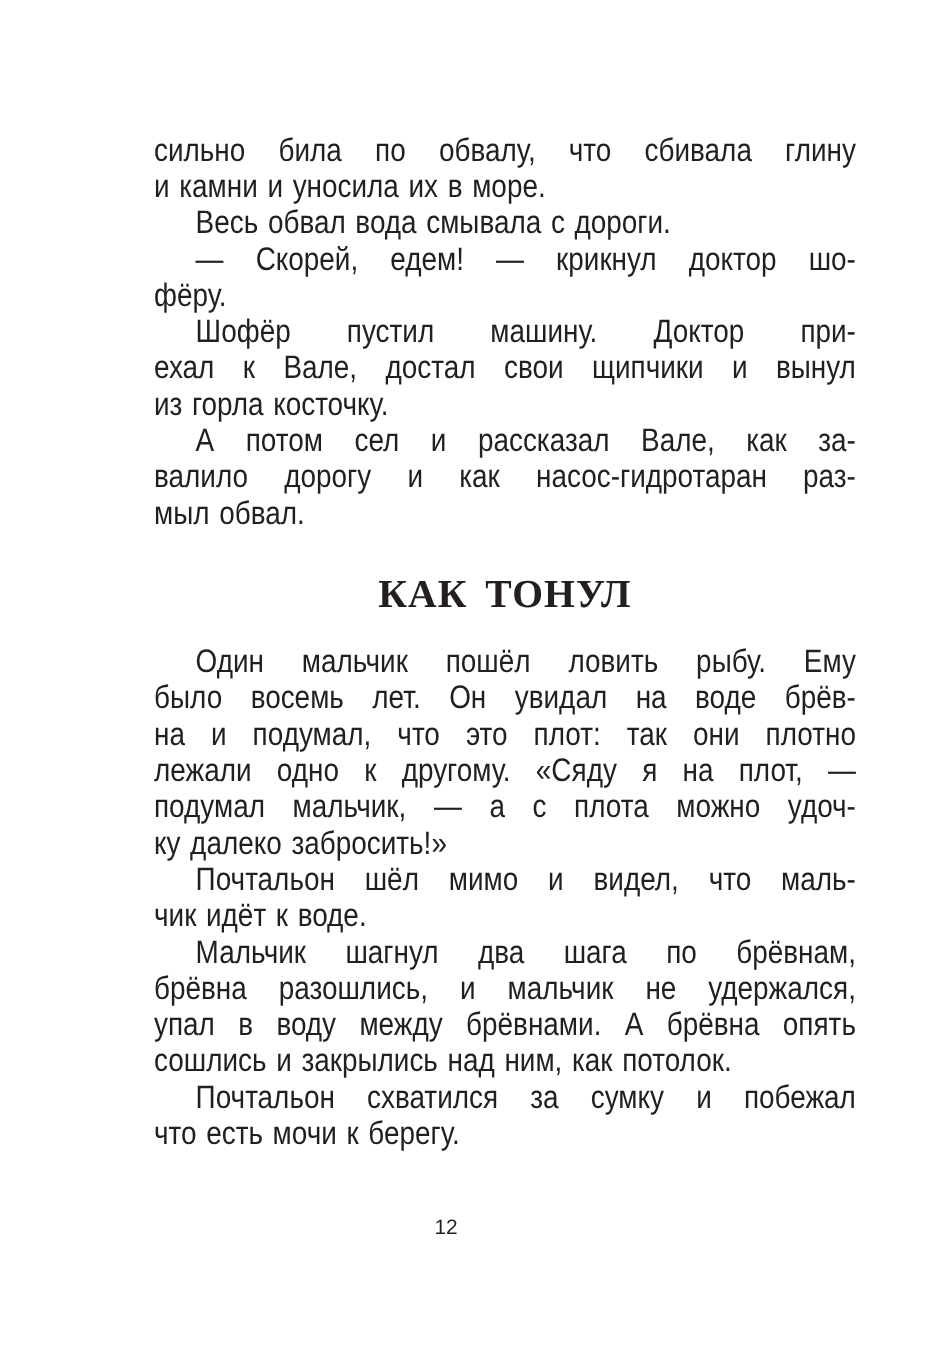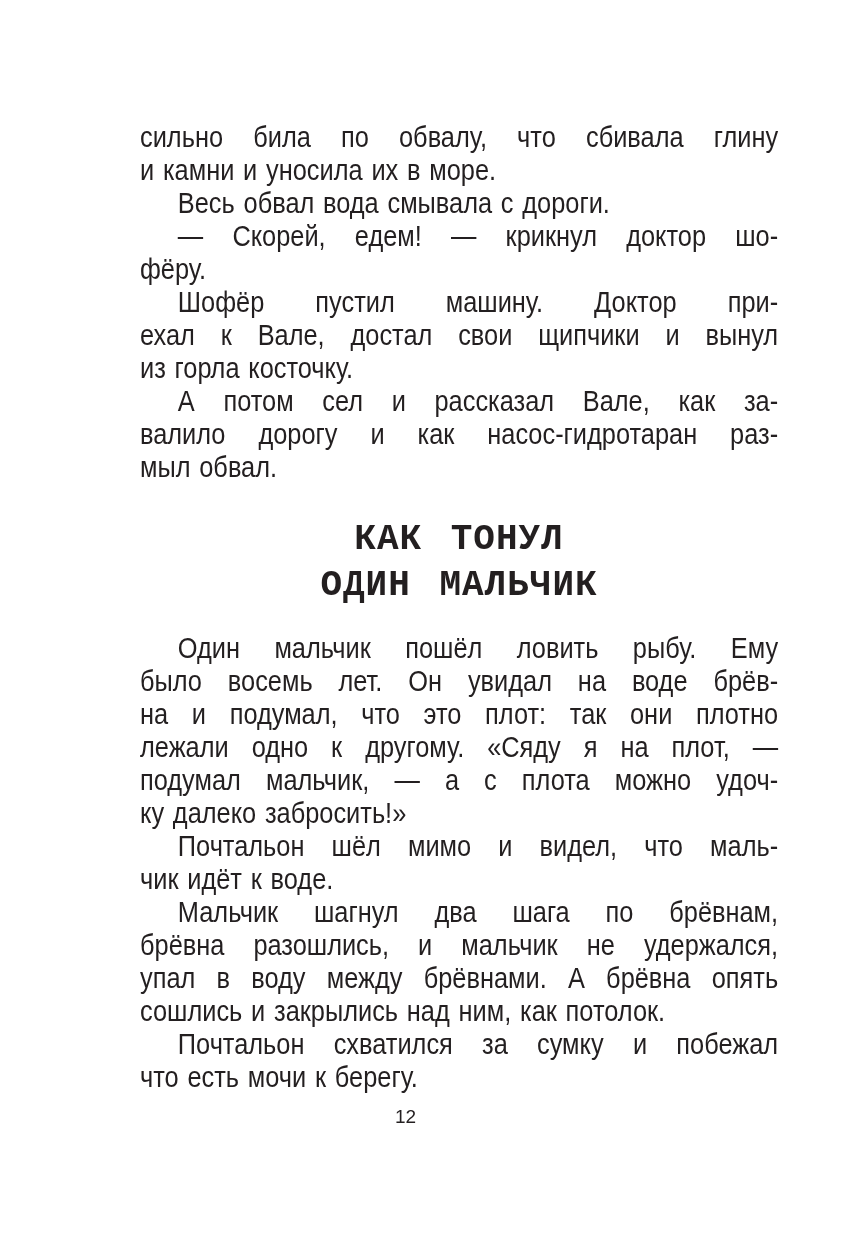--- a/index.html
+++ b/index.html
@@ -13,21 +13,21 @@
   .line {
     font-size: 29.5px; line-height: 33px; height: 33px;
     white-space: nowrap; transform: scaleX(0.86); transform-origin: left center;
     width: 116.3%;
     text-align: justify; text-align-last: justify;
     word-spacing: 2px;
   }
   .line.last { text-align-last: left; }
   .line.indent { padding-left: 44px; box-sizing: border-box; }
   .heading {
-    font-family: Liberation Mono, monospace;
+    font-family: Liberation Serif, serif;
     font-weight: bold; font-size: 36px; line-height: 46px; text-align: center;
     letter-spacing: 1px; word-spacing: 6px; color: #231f20;
   }
   .heading-block { margin-top: 34px; margin-bottom: 22px; }
   .page-number {
     position: absolute; left: 0; width: 811px; top: 1106px; text-align: center;
     font-family: "Liberation Sans", sans-serif; font-size: 19px; color: #231f20;
   }
 </style>
 </head>
@@ -43,21 +43,20 @@
     <div class="line indent">Шофёр пустил машину. Доктор при-</div>
     <div class="line">ехал к Вале, достал свои щипчики и вынул</div>
     <div class="line last">из горла косточку.</div>
     <div class="line indent">А потом сел и рассказал Вале, как за-</div>
     <div class="line">валило дорогу и как насос-гидротаран раз-</div>
     <div class="line last">мыл обвал.</div>
   </div>
 
   <div class="heading-block">
     <div class="heading">КАК ТОНУЛ</div>
-    <div class="heading">ОДИН МАЛЬЧИК</div>
   </div>
 
   <div>
     <div class="line indent">Один мальчик пошёл ловить рыбу. Ему</div>
     <div class="line">было восемь лет. Он увидал на воде брёв-</div>
     <div class="line">на и подумал, что это плот: так они плотно</div>
     <div class="line">лежали одно к другому. «Сяду я на плот, —</div>
     <div class="line">подумал мальчик, — а с плота можно удоч-</div>
     <div class="line last">ку далеко забросить!»</div>
     <div class="line indent">Почтальон шёл мимо и видел, что маль-</div>

